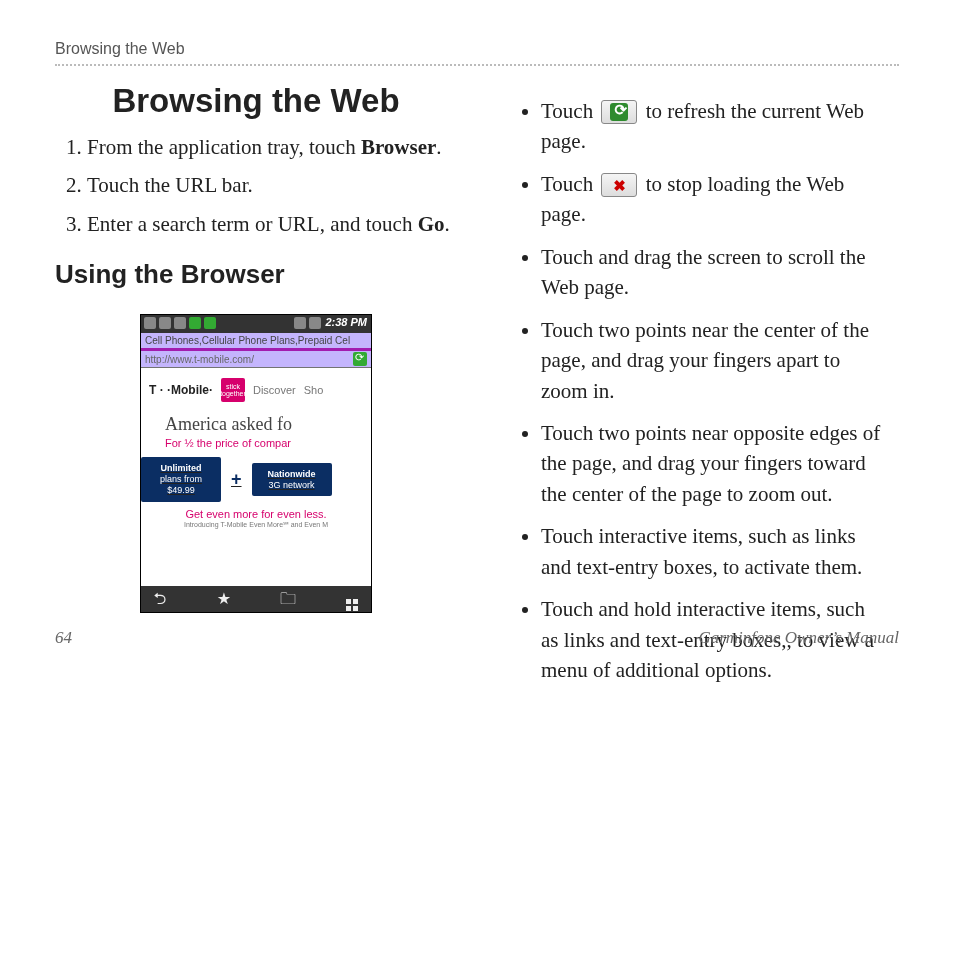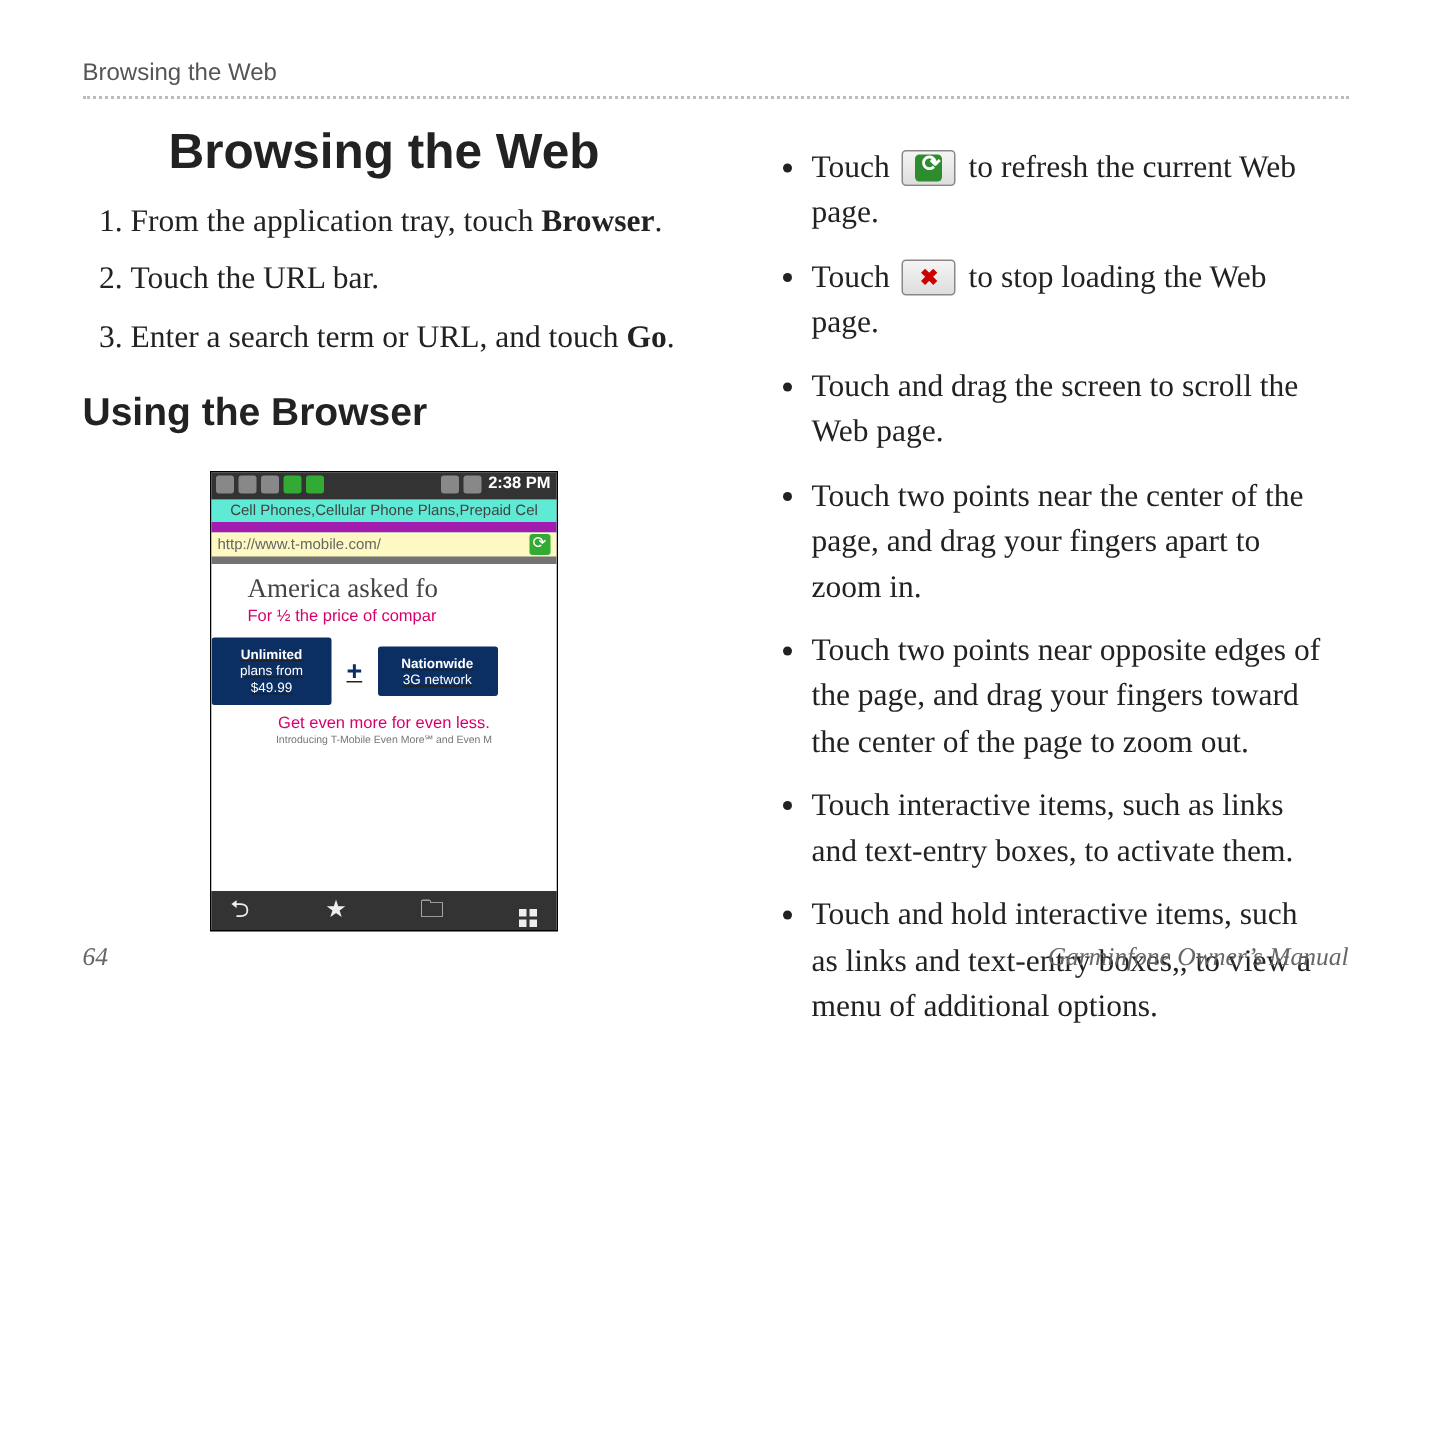--- a/index.html
+++ b/index.html
@@ -116,20 +116,21 @@
     height: 18px;
     background: #333;
     position: relative;
   }
   .statusbar .time {
     position: absolute;
     right: 4px; top: 1px;
     color: #fff;
     font-size: 11px;
     font-weight: 700;
+    font-style: italic;
   }
   .statusbar .icons-left {
     position: absolute;
     left: 3px; top: 2px;
     display: flex;
     gap: 3px;
   }
   .statusbar .icons-right {
     position: absolute;
     right: 50px; top: 2px;
@@ -141,29 +142,28 @@
     background: #888;
     border-radius: 2px;
   }
   .sb-green { background: #3a3; }
   .titlebar {
     font-size: 10px;
     color: #444;
     padding: 2px 4px;
     white-space: nowrap;
     overflow: hidden;
-    background: #5eead4;
-    border-bottom: 7px solid #a21caf;
-    text-align: center;
+    background: #c4b5fd;
+    border-bottom: 3px solid #a21caf;
   }
   .urlbar {
     display: flex;
     align-items: center;
-    background: #fef9c3;
-    border-bottom: 5px solid #737373;
+    background: #c4b5fd;
+    border-bottom: 1px solid #737373;
     padding: 1px 4px;
     font-size: 10px;
     color: #666;
   }
   .urlbar .url { flex: 1; white-space: nowrap; overflow: hidden; }
   .urlbar .ref {
     width: 14px; height: 14px;
     background: #3a3;
     border-radius: 2px;
     margin-left: 4px;
@@ -313,20 +313,26 @@
             <div class="sb-icon"></div>
           </div>
           <div class="time">2:38 PM</div>
         </div>
         <div class="titlebar">Cell Phones,Cellular Phone Plans,Prepaid Cel</div>
         <div class="urlbar">
           <span class="url">http://www.t-mobile.com/</span>
           <span class="ref"></span>
         </div>
         <div class="content">
+          <div class="nav">
+            <span class="logo">T · ·Mobile·</span>
+            <span class="pink-box">stick together</span>
+            <span>Discover</span>
+            <span>Sho</span>
+          </div>
           <div class="headline">America asked fo</div>
           <div class="subline">For ½ the price of compar</div>
           <div class="plans">
             <div class="plan">
               <span class="bold">Unlimited</span>
               <span>plans from $49.99</span>
             </div>
             <div class="plus">+</div>
             <div class="plan">
               <span class="bold">Nationwide</span>

